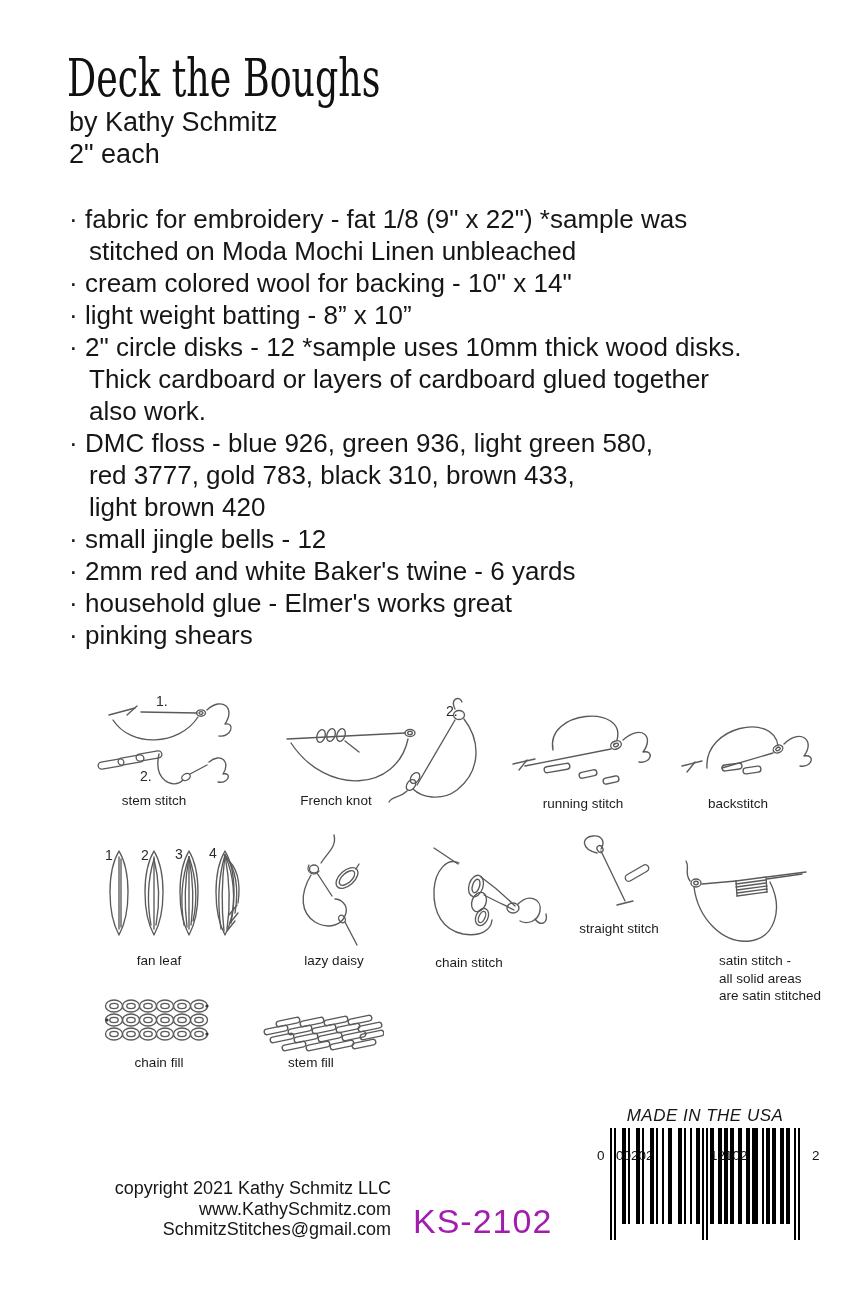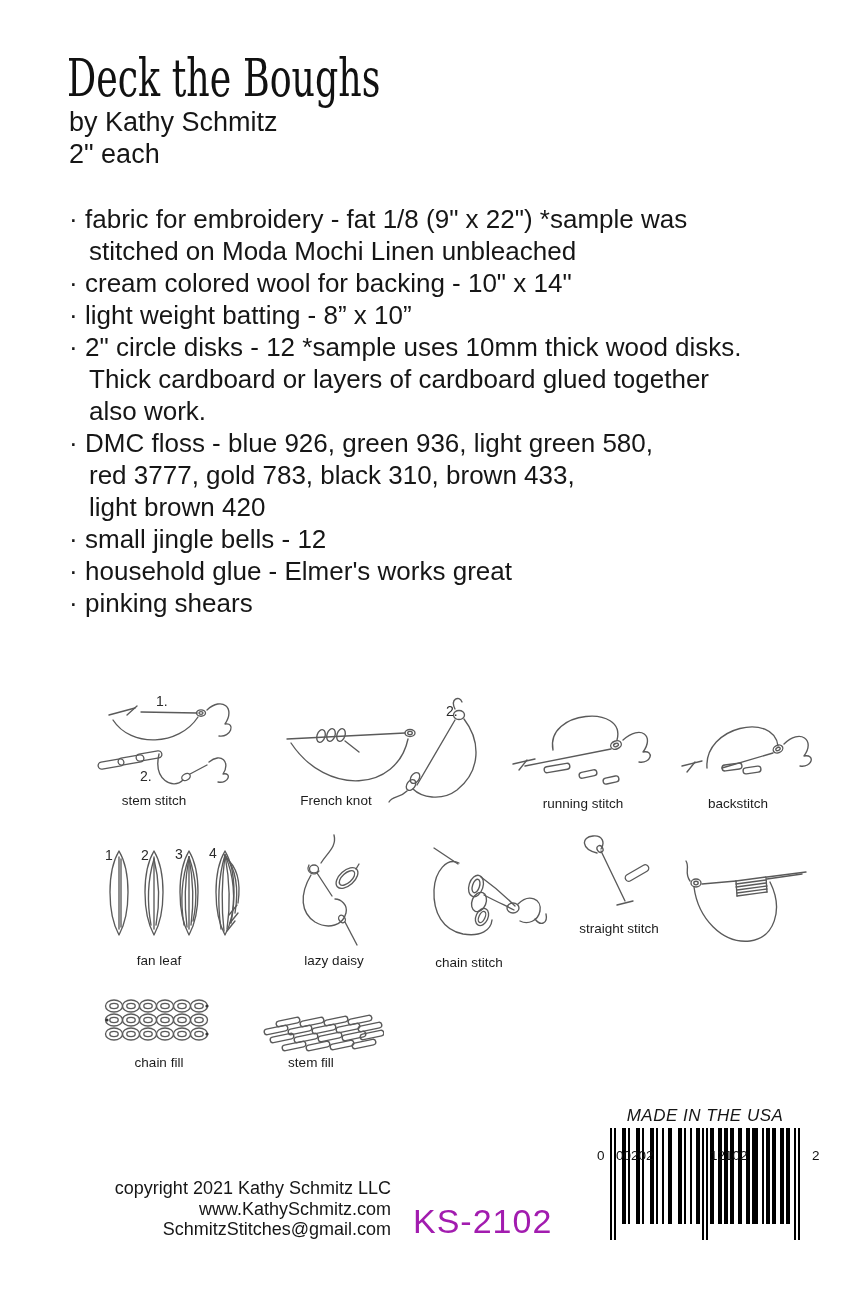--- a/index.html
+++ b/index.html
@@ -59,20 +59,21 @@
     <div class="supply-line cont">stitched on Moda Mochi Linen unbleached</div>
     <div class="supply-line"><span class="bullet">·</span><span>cream colored wool for backing - 10" x 14"</span></div>
     <div class="supply-line"><span class="bullet">·</span><span>light weight batting - 8” x 10”</span></div>
     <div class="supply-line"><span class="bullet">·</span><span>2" circle disks - 12  *sample uses 10mm thick wood disks.</span></div>
     <div class="supply-line cont">Thick cardboard or layers of cardboard glued together</div>
     <div class="supply-line cont">also work.</div>
     <div class="supply-line"><span class="bullet">·</span><span>DMC floss - blue 926,  green 936, light green 580,</span></div>
     <div class="supply-line cont">red 3777, gold 783, black 310, brown 433,</div>
     <div class="supply-line cont">light brown 420</div>
     <div class="supply-line"><span class="bullet">·</span><span>small jingle bells - 12</span></div>
+    <div class="supply-line"><span class="bullet">·</span><span>2mm red and white Baker's twine - 6 yards</span></div>
     <div class="supply-line"><span class="bullet">·</span><span>household glue - Elmer's works great</span></div>
     <div class="supply-line"><span class="bullet">·</span><span>pinking shears</span></div>
   </div>
 
   <svg class="fig" style="left:60px;top:692px" width="200" height="105" viewBox="0 0 200 105">
     <path d="M30,23 L56,16"></path>
       <path d="M48,23 L58,14"></path>
     <path d="M62,20 L118,21"></path>
     <ellipse cx="122" cy="21" rx="4.5" ry="3.2"></ellipse>
       <ellipse cx="122" cy="21" rx="2" ry="1.4"></ellipse>
@@ -292,20 +293,25 @@
   <span class="step-num" style="left:190px;top:845px">4</span>
 
   <div class="stitch-label" style="left:135px;top:793px">stem stitch</div>
   <div class="stitch-label" style="left:317px;top:793px">French knot</div>
   <div class="stitch-label" style="left:564px;top:796px">running stitch</div>
   <div class="stitch-label" style="left:719px;top:796px">backstitch</div>
   <div class="stitch-label" style="left:140px;top:953px">fan leaf</div>
   <div class="stitch-label" style="left:315px;top:953px">lazy daisy</div>
   <div class="stitch-label" style="left:450px;top:955px">chain stitch</div>
   <div class="stitch-label" style="left:600px;top:921px">straight stitch</div>
+  <div class="satin-label">
+    <div>satin stitch -</div>
+    <div>all solid areas</div>
+    <div>are satin stitched</div>
+  </div>
   <div class="stitch-label" style="left:140px;top:1055px">chain fill</div>
   <div class="stitch-label" style="left:292px;top:1055px">stem fill</div>
 
   <div class="copyright">
     <div>copyright 2021 Kathy Schmitz LLC</div>
     <div>www.KathySchmitz.com</div>
     <div>SchmitzStitches@gmail.com</div>
   </div>
   <div class="sku">KS-2102</div>
 

